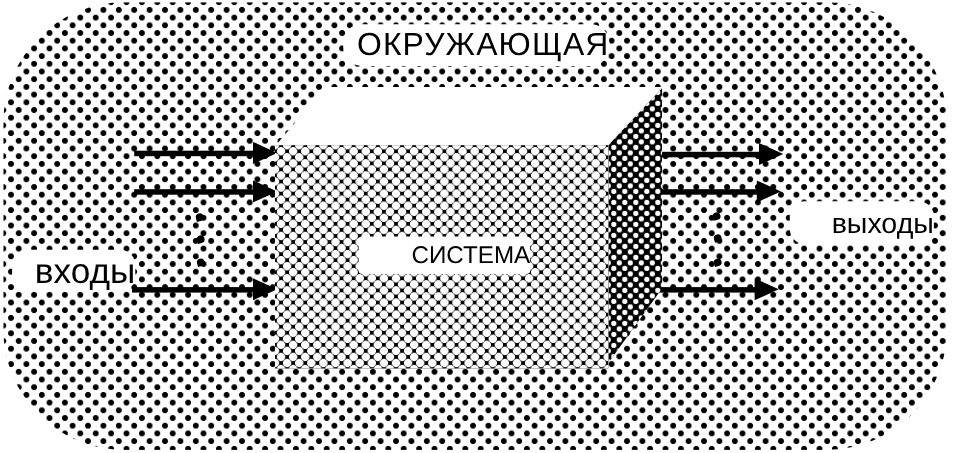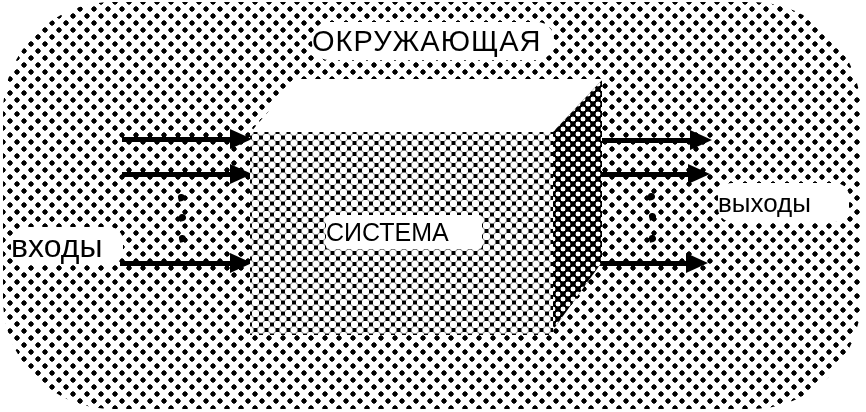--- a/index.html
+++ b/index.html
@@ -13,28 +13,28 @@
     border-radius:110px;
     background-color:#fff;
     background-image:
       radial-gradient(circle, #000 2.4px, transparent 2.9px),
       radial-gradient(circle, #000 2.4px, transparent 2.9px);
     background-size:14px 14px,14px 14px;
     background-position:0 0,7px 7px;
   }
   
   .patch{
-    position:absolute;background:#fff;display:flex;align-items:center;justify-content:flex-start;
+    position:absolute;background:#fff;display:flex;align-items:center;justify-content:flex-end;
     color:#000;line-height:1;white-space:nowrap;
   }
   .patch-env-top{left:312px;top:22px;width:242px;height:38px;border-radius:17px;font-size:29px;letter-spacing:1px;}
   .patch-env-bottom{left:372px;top:353px;width:122px;height:40px;border-radius:16px;font-size:30px;letter-spacing:1px;}
   .patch-inputs{left:11px;top:183px;width:112px;height:38px;border-radius:14px;font-size:32px;margin-top:44px;}
   .patch-outputs{left:718px;top:183px;width:131px;height:39px;border-radius:14px;font-size:26px;}
-  .patch-system{left:326px;top:215px;width:156px;height:34px;border-radius:3px;font-size:25px;z-index:5;}
+  .patch-system{left:326px;top:215px;width:156px;height:34px;border-radius:3px;font-size:22px;z-index:5;}
   
   .face{position:absolute;z-index:3;}
   .face-top{
     left:250px;top:79px;width:352px;height:54px;background:#fff;
     clip-path:polygon(0px 54px,46px 0px,352px 0px,303px 54px);
   }
   .face-front{
     left:250px;top:132px;width:303px;height:203px;
     background-color:#000;
     background-image:

